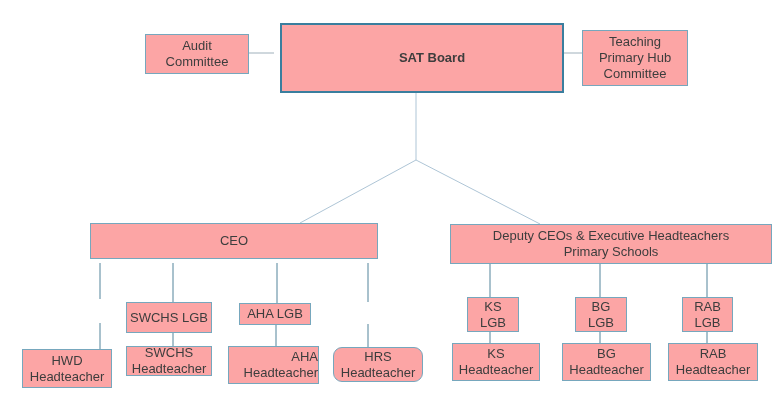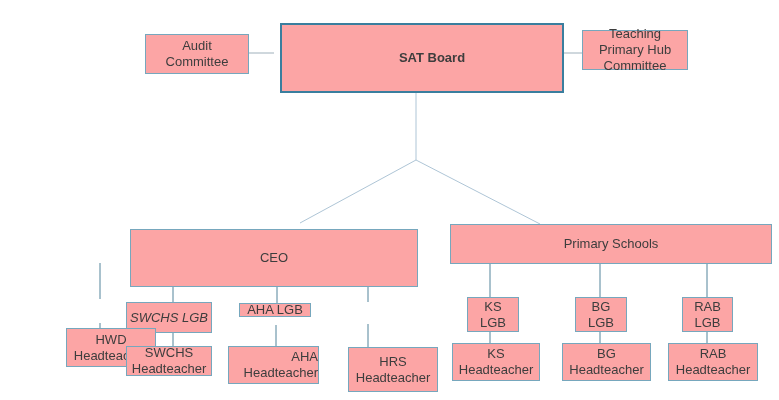--- a/index.html
+++ b/index.html
@@ -16,38 +16,38 @@
   .node{
     position:absolute;box-sizing:border-box;background:#fca5a5;
     border:1px solid var(--box-border,#76a7bd);
     display:flex;flex-direction:column;justify-content:center;align-items:center;
     text-align:center;font-size:13px;line-height:16px;
   }
   .node .bold{font-weight:bold;}
   
   .b-audit {left:145px;top:34px;width:104px;height:40px;}
   .b-sat   {left:280px;top:23px;width:284px;height:70px;border:2px solid var(--sat-border,#3a7e9e);padding-left:20px;}
-  .b-tsh   {left:582px;top:30px;width:106px;height:40px;}
+  .b-tsh   {left:582px;top:30px;width:106px;height:56px;}
   
-  .b-ceo   {left:90px; top:229px;width:288px;height:58px;margin-left:40px;}
+  .b-ceo   {left:90px; top:223px;width:288px;height:36px;}
   .b-dep   {left:450px;top:224px;width:322px;height:40px;}
   
   .b-hwd-lgb  {left:44px; top:299px;width:68px;height:24px;}
-  .b-swchs-lgb{left:126px;top:302px;width:86px;height:31px;font-style:italic;}
-  .b-aha-lgb  {left:239px;top:303px;width:72px;height:14px;}
+  .b-swchs-lgb{left:126px;top:302px;width:86px;height:31px;}
+  .b-aha-lgb  {left:239px;top:303px;width:72px;height:22px;}
   .b-hrs-lgb  {left:341px;top:302px;width:73px;height:22px;}
   
   .b-ks-lgb {left:467px;top:297px;width:52px;height:35px;}
   .b-bg-lgb {left:575px;top:297px;width:52px;height:35px;}
   .b-rab-lgb{left:682px;top:297px;width:51px;height:35px;}
   
-  .b-hwd-ht  {left:22px; top:328px;width:90px;height:39px;margin-left:44px;}
+  .b-hwd-ht  {left:22px; top:349px;width:90px;height:39px;}
   .b-swchs-ht{left:126px;top:346px;width:86px;height:30px;}
   .b-aha-ht  {left:228px;top:346px;width:91px;height:38px;align-items:flex-end;}
-  .b-hrs-ht  {left:348px;top:347px;width:90px;height:45px;}
+  .b-hrs-ht  {left:333px;top:347px;width:90px;height:35px;border-radius:9px;}
   .b-ks-ht   {left:452px;top:343px;width:88px;height:38px;}
   .b-bg-ht   {left:562px;top:343px;width:89px;height:38px;}
   .b-rab-ht  {left:668px;top:343px;width:90px;height:38px;}
 </style>
 </head>
 <body>
 
 <div class="stage">
 
   <svg class="wires" viewBox="0 0 779 400" xmlns="http://www.w3.org/2000/svg">
@@ -91,20 +91,21 @@
     <div>Teaching</div>
     <div>Primary Hub</div>
     <div>Committee</div>
   </div>
 
   <div class="node b-ceo">
     <div>CEO</div>
   </div>
 
   <div class="node b-dep">
+    <div>Deputy CEOs &amp; Executive Headteachers</div>
     <div>Primary Schools</div>
   </div>
 
   <div class="node b-swchs-lgb">
     <div>SWCHS LGB</div>
   </div>
   <div class="node b-aha-lgb">
     <div>AHA LGB</div>
   </div>
 

